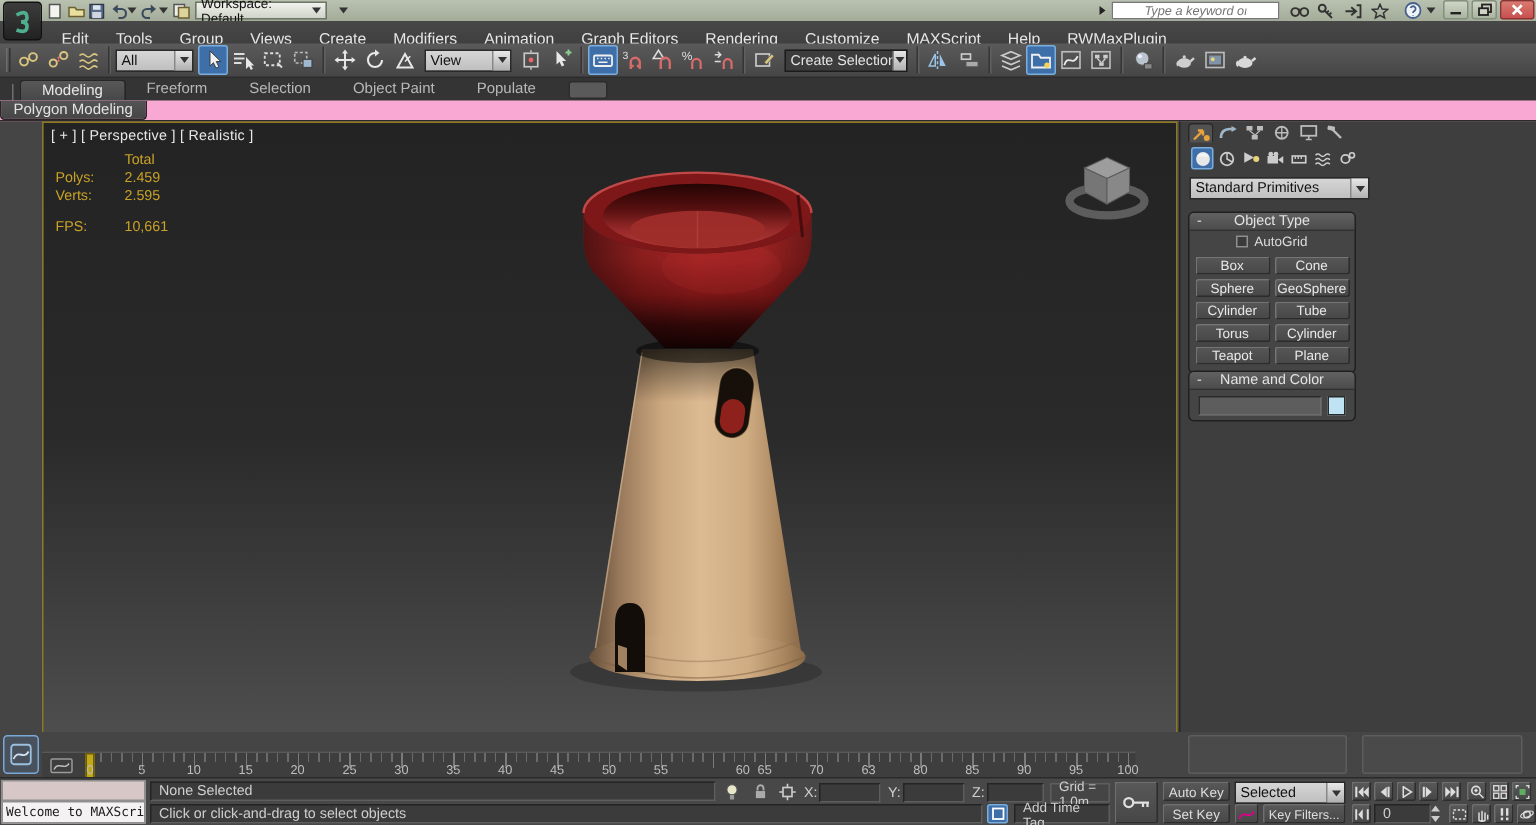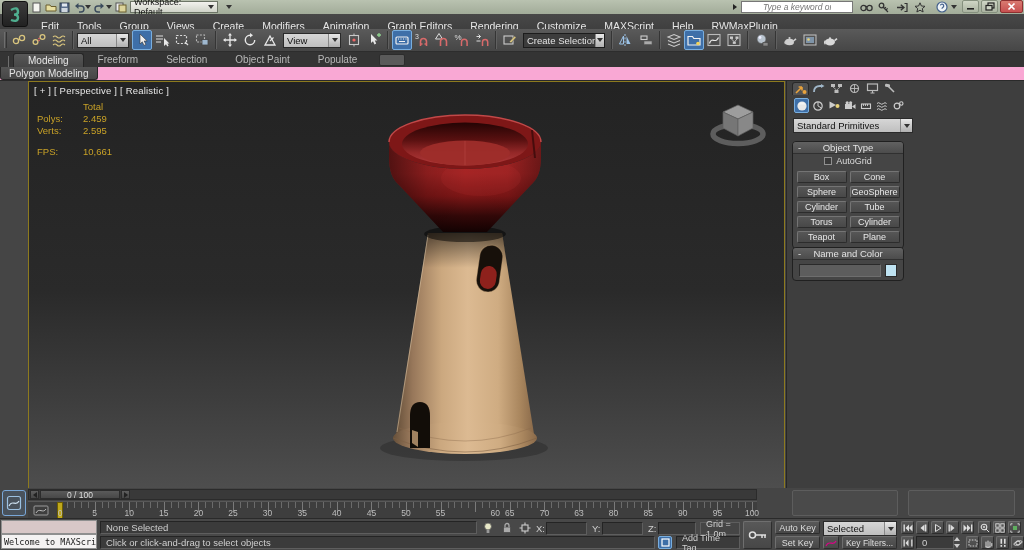--- a/index.html
+++ b/index.html
@@ -696,29 +696,20 @@
   </div>
 </div>
 
 <div id="timeline">
   <div id="minicurve">
     <svg class="i" width="16" height="16" viewBox="0 0 16 16">
         <rect x="1.5" y="1.5" width="13" height="13" rx="2" fill="none" stroke="#9cc0e0" stroke-width="1.2"></rect>
         <path d="M3 11 C6 4 10 12 13 6" fill="none" stroke="#cfe2f2" stroke-width="1.2"></path>
       </svg>
   </div>
-  <div id="tslider">
-    <div class="tsbtn" style="left:1px">
-        <span class="tri-r" style="transform:rotate(180deg)"></span>
-      </div>
-    <div id="tshandle">0 / 100</div>
-    <div class="tsbtn" style="left:92px">
-        <span class="tri-r"></span>
-      </div>
-  </div>
   <div id="ruler">
     <svg class="abs" style="left:5px;top:3px" width="16" height="11" viewBox="0 0 16 11">
       <rect x="1" y="1" width="14" height="9" rx="1" fill="none" stroke="#9a9a9a"></rect>
         <path d="M3 8 C6 2 10 9 13 4" fill="none" stroke="#bdbdbd"></path>
     </svg>
     <div class="ticks1"></div>
     <div class="ticks5"></div>
     <div id="marker"></div>
     <div id="rlabels">
         <span class="rlabel" style="left: 22px;">0</span>

